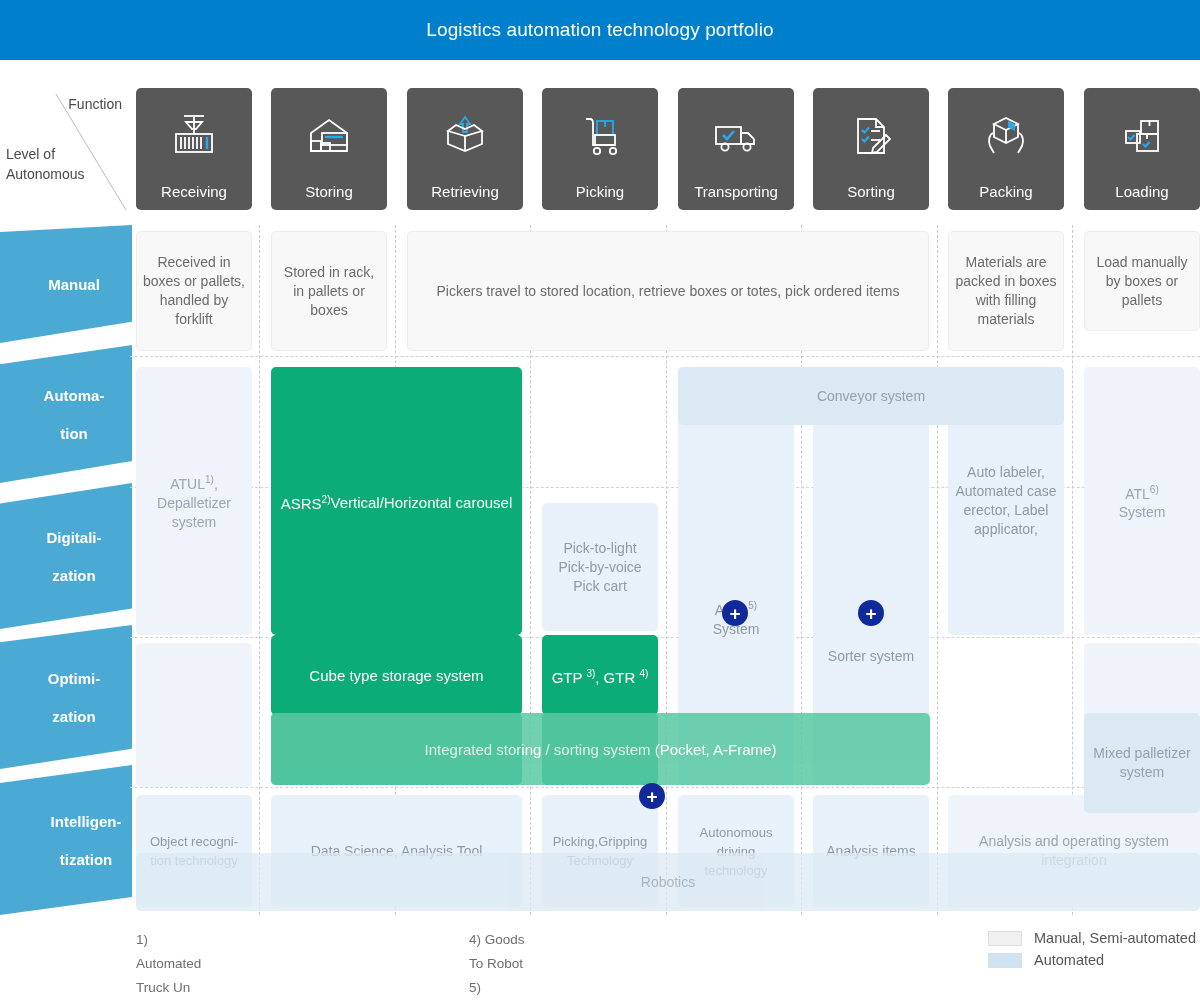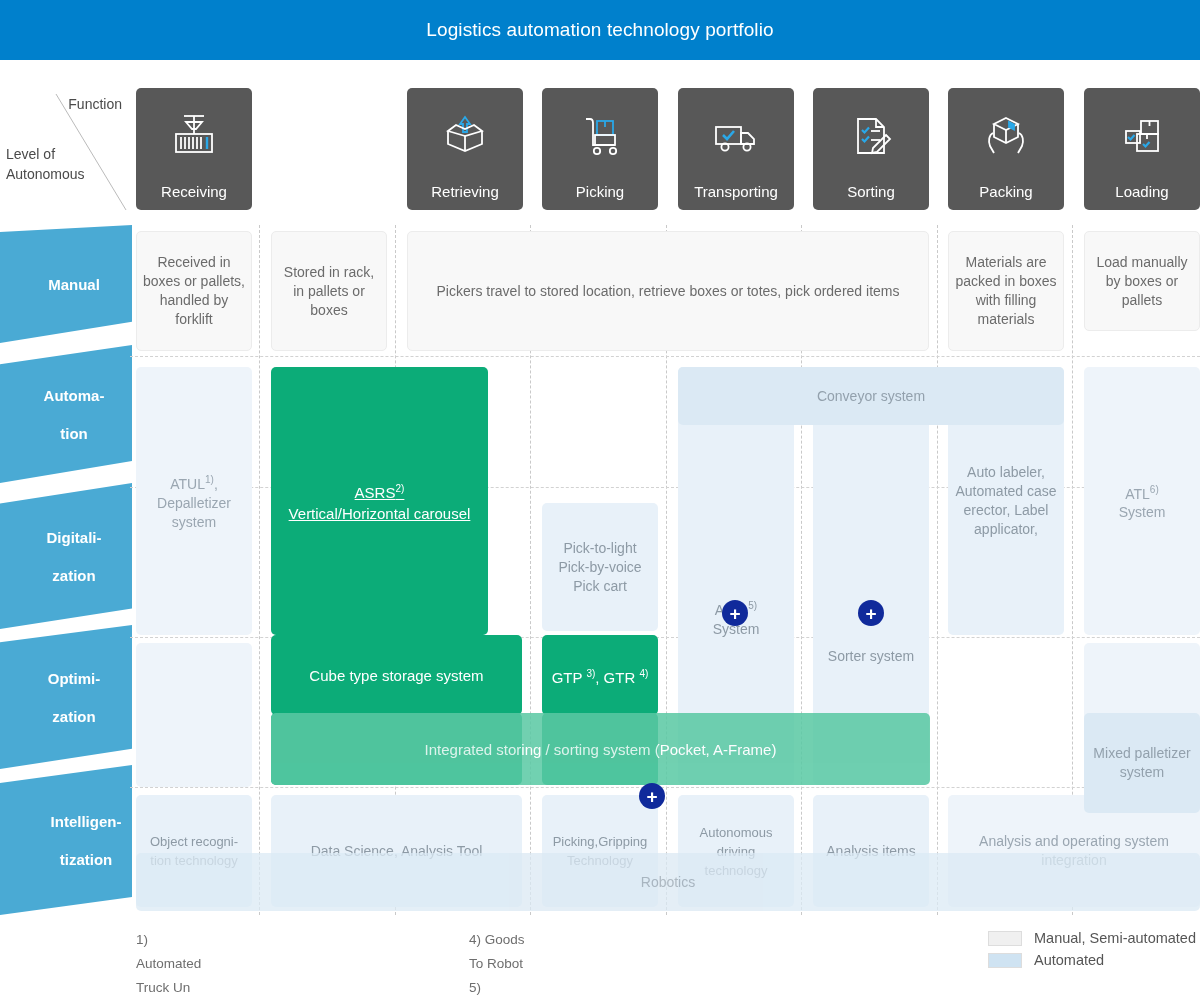--- a/index.html
+++ b/index.html
@@ -140,20 +140,32 @@
         <line x1="22" y1="24" x2="22" y2="36"></line>
           <line x1="26" y1="24" x2="26" y2="36"></line>
         <line x1="30" y1="24" x2="30" y2="36"></line>
           <line x1="34" y1="24" x2="34" y2="36"></line>
         <line x1="40" y1="24" x2="40" y2="36" stroke="#2aa8e8" stroke-width="2.4"></line>
       </svg>
     </div>
     <div class="lbl">Receiving</div>
   </div>
 
+  <div class="colhead" style="left:271px;width:116px;">
+    <div class="ico">
+      <svg width="54" height="46" viewBox="0 0 54 46" fill="none" stroke="#fff" stroke-width="1.8">
+        <path d="M9 20 L27 7 L45 20 V38 H9 Z"></path>
+        <rect x="20" y="20" width="25" height="12"></rect>
+        <line x1="23" y1="24" x2="41" y2="24" stroke="#2aa8e8" stroke-width="2.4"></line>
+        <rect x="9" y="28" width="10" height="10"></rect>
+        <rect x="19" y="30" width="9" height="8"></rect>
+      </svg>
+    </div>
+    <div class="lbl">Storing</div>
+  </div>
 
   <div class="colhead" style="left:407px;width:116px;">
     <div class="ico">
       <svg width="54" height="46" viewBox="0 0 54 46" fill="none" stroke="#fff" stroke-width="1.8">
         <path d="M27 4 L22 11 h3 v8 h4 v-8 h3 z" stroke="#2aa8e8" stroke-width="1.8"></path>
         <path d="M27 23 L10 18 L18 12 L27 16 L36 12 L44 18 Z"></path>
         <path d="M10 18 V31 L27 38 L44 31 V18"></path>
         <line x1="27" y1="23" x2="27" y2="38"></line>
       </svg>
     </div>
@@ -289,21 +301,21 @@
     <div class="cell c-manual" style="left:954px;top:6px;width:116px;height:100px;">Load manually by boxes or pallets</div>
 
     <div class="cell c-auto2" style="left:6px;top:142px;width:116px;height:268px;flex-direction:column;">
       <div>
         <span>ATUL</span><span class="sup">1)</span><span>, Depalletizer system</span>
       </div>
     </div>
 
     <div class="cell c-auto2" style="left:6px;top:418px;width:116px;height:144px;"></div>
 
-    <div class="cell c-green" style="left:141px;top:142px;width:217px;height:268px;flex-direction:column;z-index:5;text-decoration:underline;">
+    <div class="cell c-green" style="left:141px;top:142px;width:251px;height:268px;flex-direction:row;z-index:5;">
       <div style="font-size:15px;">
         <span>ASRS</span><span class="sup">2)</span>
       </div>
       <div style="font-size:15px;margin-top:2px;">Vertical/Horizontal carousel</div>
     </div>
 
     <div class="cell c-green" style="left:141px;top:410px;width:251px;height:80px;font-size:15px;z-index:5;">Cube type storage system</div>
 
     <div class="cell c-green" style="left:141px;top:488px;width:251px;height:72px;z-index:4;"></div>
 

